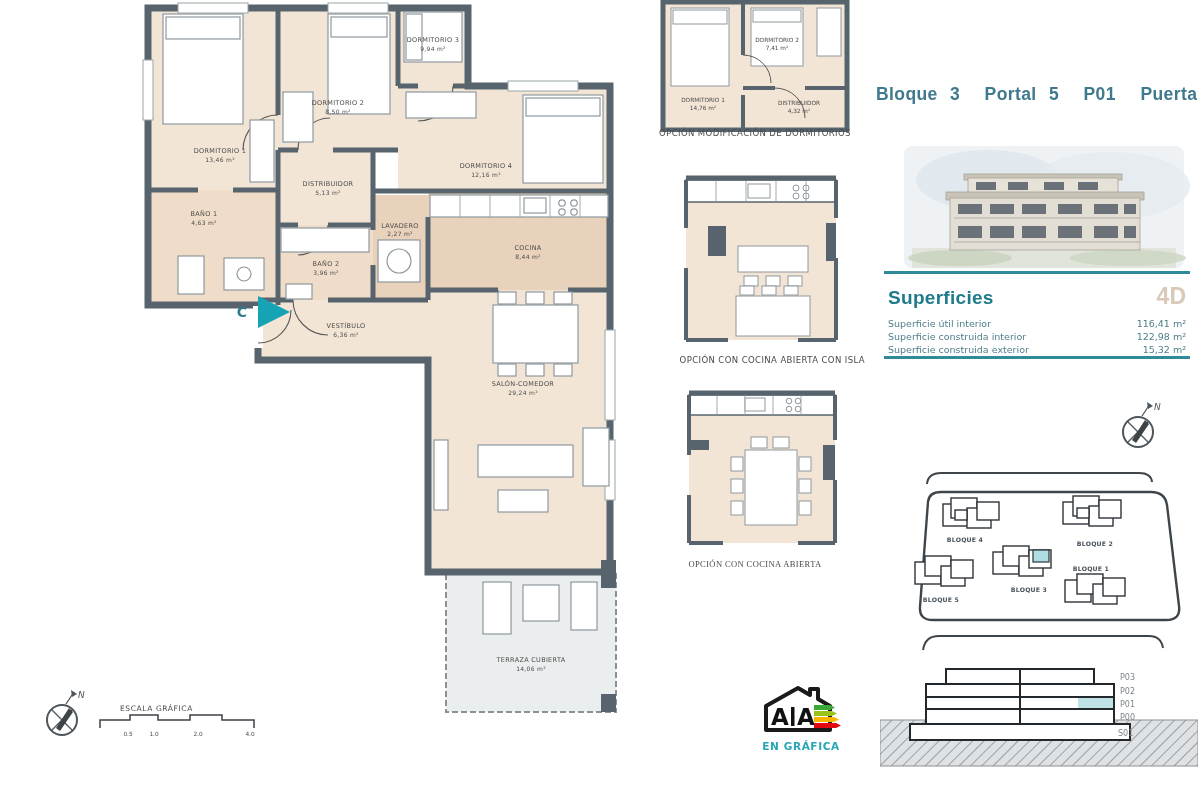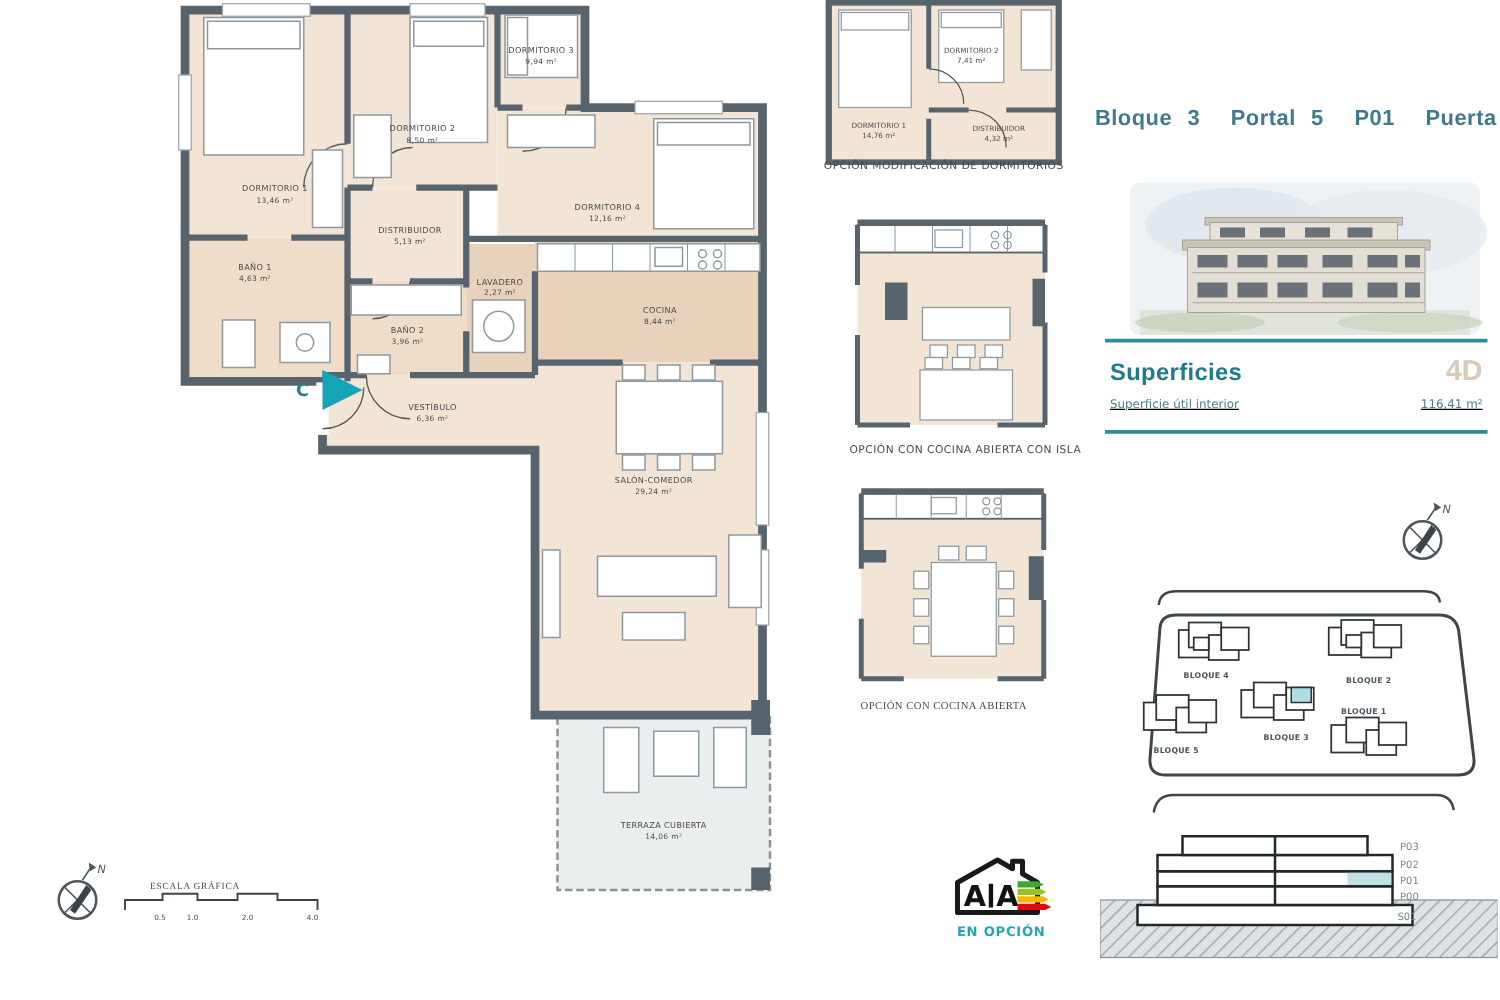--- a/index.html
+++ b/index.html
@@ -10,25 +10,25 @@
   
   .title { left:876px; top:84px; width:320px; font-family:"Liberation Sans", sans-serif;
            font-size:17.5px; font-weight:bold; color:#40798e; letter-spacing:.4px;
            word-spacing:7px; white-space:pre; }
   .sup-box { left:884px; top:271px; width:306px; }
   .rule { height:3px; background:#2e8b97; }
   .sup-head { display:flex; justify-content:space-between; align-items:baseline; padding:9px 4px 7px 4px; }
   .sup-head h2 { font-family:"Liberation Sans", sans-serif; font-size:19px; font-weight:bold; color:#1f7b8b; letter-spacing:.3px; }
   .sup-head .unit { font-family:"Liberation Sans", sans-serif; font-size:23px; font-weight:bold; color:#d8c9b8; }
   .sup-row { display:flex; justify-content:space-between; padding:1px 4px; font-size:9.5px; color:#4e7f8a; }
-  .sup-rows { padding-bottom:14px;text-decoration:underline; }
+  .sup-rows { padding-bottom:0; }
 
   .caption { width:220px; text-align:center; font-size:8.5px; color:#4a4a4a; letter-spacing:.4px; }
 
-  .scale-label { font-size:7.5px; color:#4a4a4a; letter-spacing:.6px;font-family:Liberation Serif, serif; }
+  .scale-label { font-size:7.5px; color:#4a4a4a; letter-spacing:.6px; }
   .energy-status { width:110px; text-align:center; font-size:10.5px; font-weight:bold;
                    color:#27a5b5; letter-spacing:.6px; }
 
   svg text { font-family:"DejaVu Sans", sans-serif; }
   .room-name, .room-area { font-size:6.5px; fill:#4c4c4c; letter-spacing:.3px; }
   .room-area { font-size:6px; }
   .mini-name { font-size:5.8px; fill:#4c4c4c; }
   .blk-label { font-size:6.2px; font-weight:bold; fill:#4a545c; letter-spacing:.2px; }
   .flr-label { font-size:8px; fill:#7d858b; }
   .tick { font-size:5.8px; fill:#4a4a4a; }
@@ -296,20 +296,28 @@
     <div class="rule"></div>
     <div class="sup-head">
       <h2>Superficies</h2>
       <span class="unit">4D</span>
     </div>
     <div class="sup-rows">
       <div class="sup-row">
         <span>Superficie útil interior</span>
         <span>116,41 m²</span>
       </div>
+      <div class="sup-row">
+        <span>Superficie construida interior</span>
+        <span>122,98 m²</span>
+      </div>
+      <div class="sup-row">
+        <span>Superficie construida exterior</span>
+        <span>15,32 m²</span>
+      </div>
     </div>
     <div class="rule"></div>
   </div>
 
   <svg class="abs" style="left:1112px; top:396px;" width="52" height="58" viewBox="0 0 52 58">
     <circle cx="26" cy="36" r="15" fill="#ffffff" stroke="#4c565c" stroke-width="2"></circle>
     <path d="M15,25 L37,47 M37,25 L15,47" stroke="#4c565c" stroke-width="1.3"></path>
     <polygon points="20,44 33,24 37,28 24,47" fill="#3d4448"></polygon>
     <path d="M30,20 L38,8" stroke="#4c565c" stroke-width="1.3"></path>
     <polygon points="35,6 41,10 36,13" fill="#4c565c"></polygon>
@@ -404,15 +412,15 @@
     <text x="22" y="45" font-size="23" font-weight="bold" fill="#111" text-anchor="middle">A</text>
     <rect x="33" y="27" width="3.5" height="19" fill="#111"></rect>
     <text x="48" y="45" font-size="23" font-weight="bold" fill="#111" text-anchor="middle">A</text>
     <g>
       <polygon points="56,25 72,25 77,27.5 72,30 56,30" fill="#3aa935"></polygon>
       <polygon points="56,31 74,31 79,33.5 74,36 56,36" fill="#9ac31c"></polygon>
       <polygon points="56,37 76,37 81,39.5 76,42 56,42" fill="#f7b500"></polygon>
       <polygon points="56,43 78,43 83,45.5 78,48 56,48" fill="#e30613"></polygon>
     </g>
   </svg>
-  <div class="abs energy-status" style="left:746px; top:740px;">EN OPCIÓN</div>
+  <div class="abs energy-status" style="left:746px; top:740px;">EN GRÁFICA</div>
 
 </div>
 
 </body></html>

